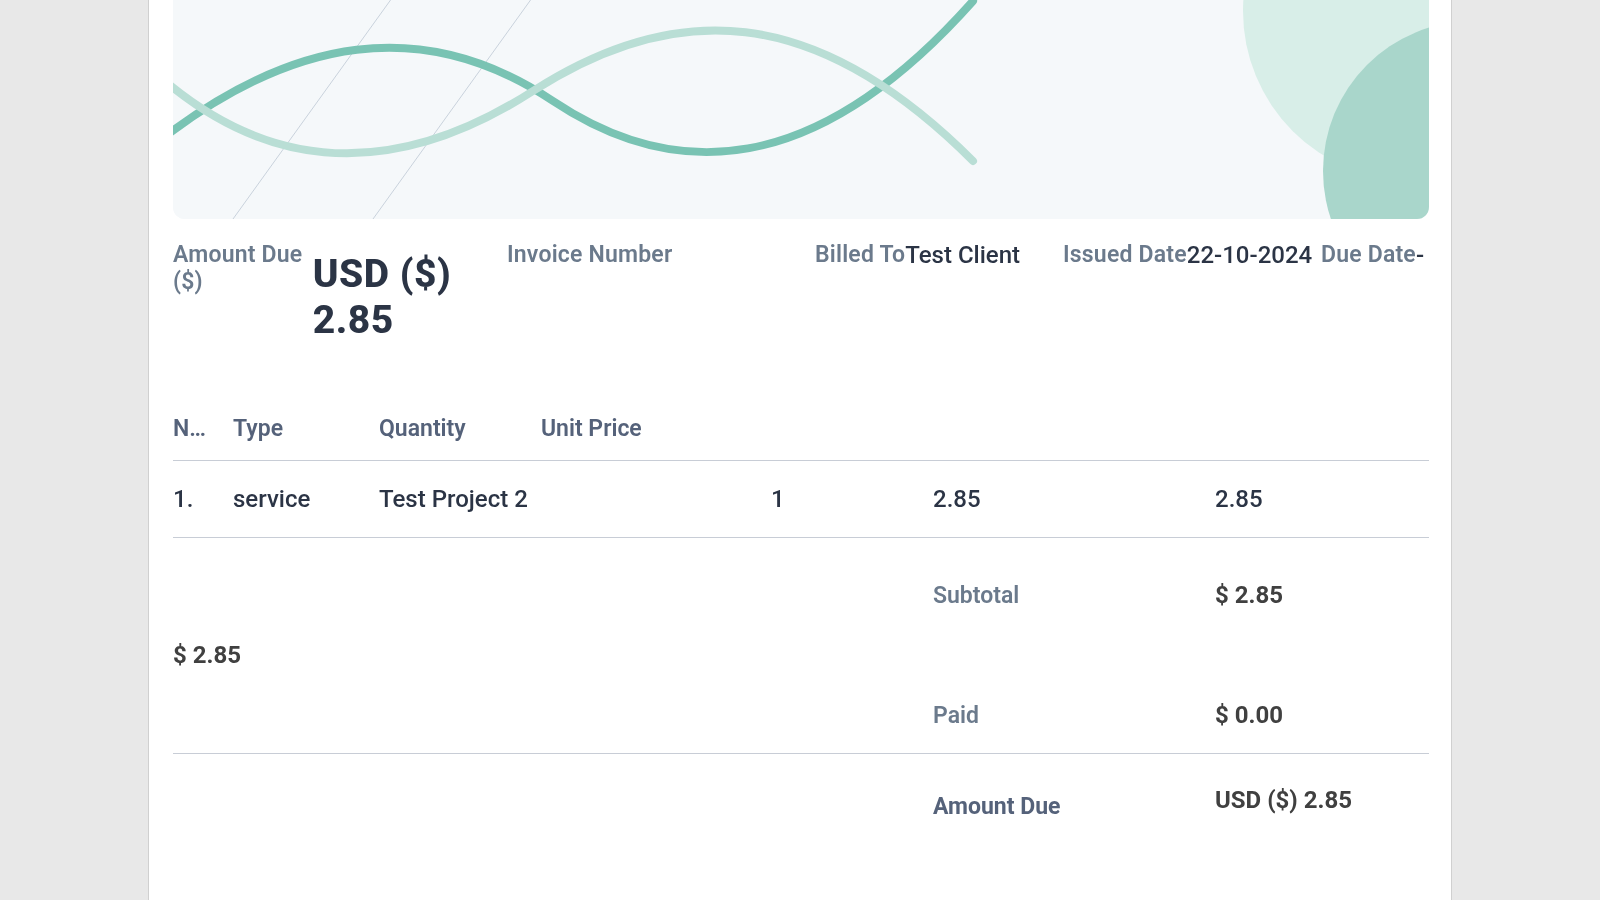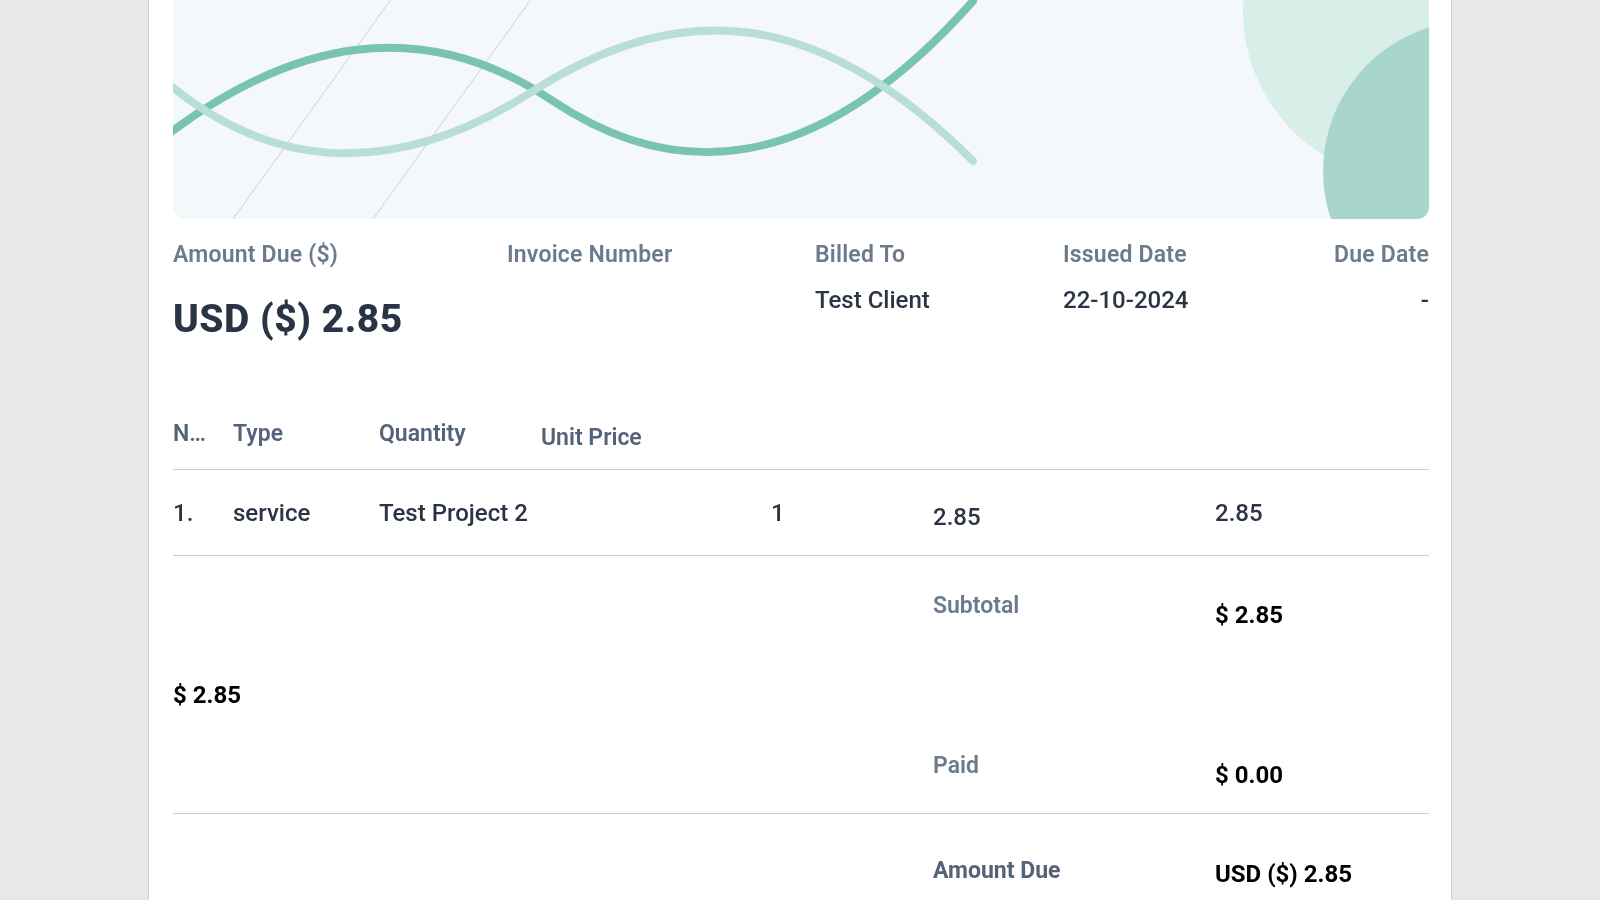--- a/index.html
+++ b/index.html
@@ -30,21 +30,21 @@
     overflow: hidden;
   }
   .banner svg { width: 100%; height: 100%; display: block; }
   .meta-row {
     position: absolute;
     left: 24px;
     top: 260px;
     width: 1256px;
     display: flex;
   }
-  .meta-col { display: flex; flex-direction: column; }
+  .meta-col { display: flex; flex-direction: row; }
   .meta-col.amount   { flex: 0 0 334px; }
   .meta-col.invoice  { flex: 0 0 308px; }
   .meta-col.billed   { flex: 0 0 248px; }
   .meta-col.issued   { flex: 0 0 258px; }
   .meta-col.due      { flex: 1 1 auto; text-align: right; }
   .meta-label {
     font-size: 23px;
     font-weight: 600;
     color: #6b7a8c;
     letter-spacing: 0.2px;
@@ -87,21 +87,21 @@
   }
   .td {
     font-size: 24px;
     font-weight: 500;
     color: #2b3445;
   }
   .col-no    { flex: 0 0 60px; overflow: hidden; white-space: nowrap; text-overflow: ellipsis; }
   .col-type  { flex: 0 0 146px; }
   .col-item  { flex: 0 0 392px; }
   .col-qty   { flex: 0 0 162px; }
-  .col-price { flex: 0 0 282px; margin-top: 9px; }
+  .col-price { flex: 0 0 282px; }
   .col-amt   { flex: 1 1 auto; }
   .totals {
     position: absolute;
     left: 24px;
     top: 584px;
     width: 1256px;
   }
   .total-line {
     display: flex;
     align-items: center;
@@ -111,22 +111,21 @@
     flex: 0 0 282px;
     margin-left: 760px;
     font-size: 23px;
     font-weight: 600;
     color: #6b7a8c;
   }
   .total-value {
     flex: 1 1 auto;
     font-size: 24px;
     font-weight: 500;
-    color: #000000;
-    margin-top: 20px;
+    color: #404040;
   }
   .total-value.bold { font-weight: 700; }
   .totals-divider {
     height: 1px;
     background: #c8cdd6;
     margin: 8px 0 10px 0;
   }
   .amount-due-line .total-label { color: #55627a; font-weight: 700; margin-top: 13px; }
   .amount-due-line .total-value { font-weight: 700; }
 </style>

